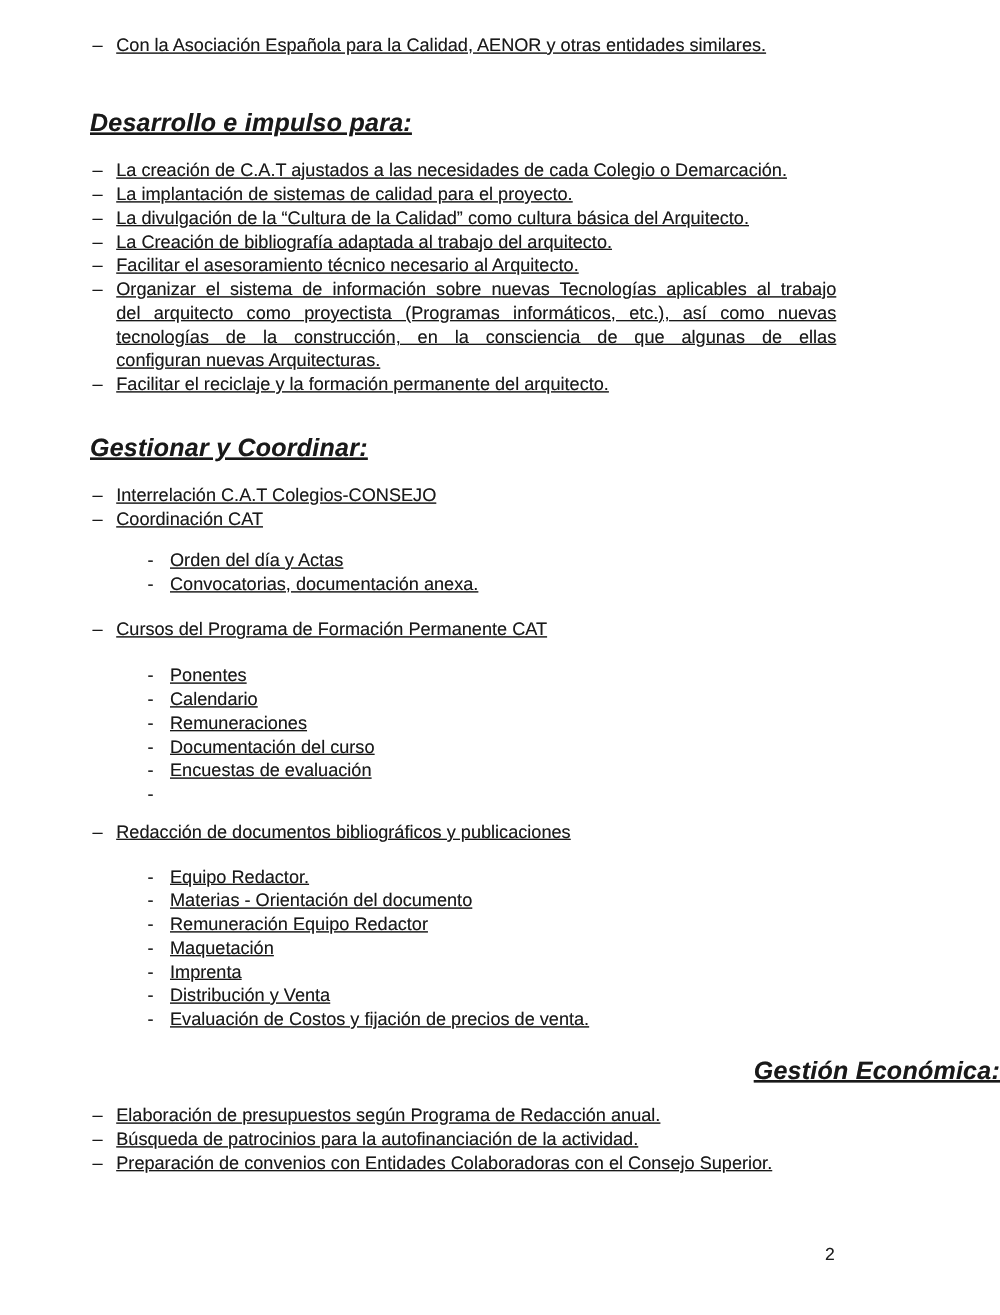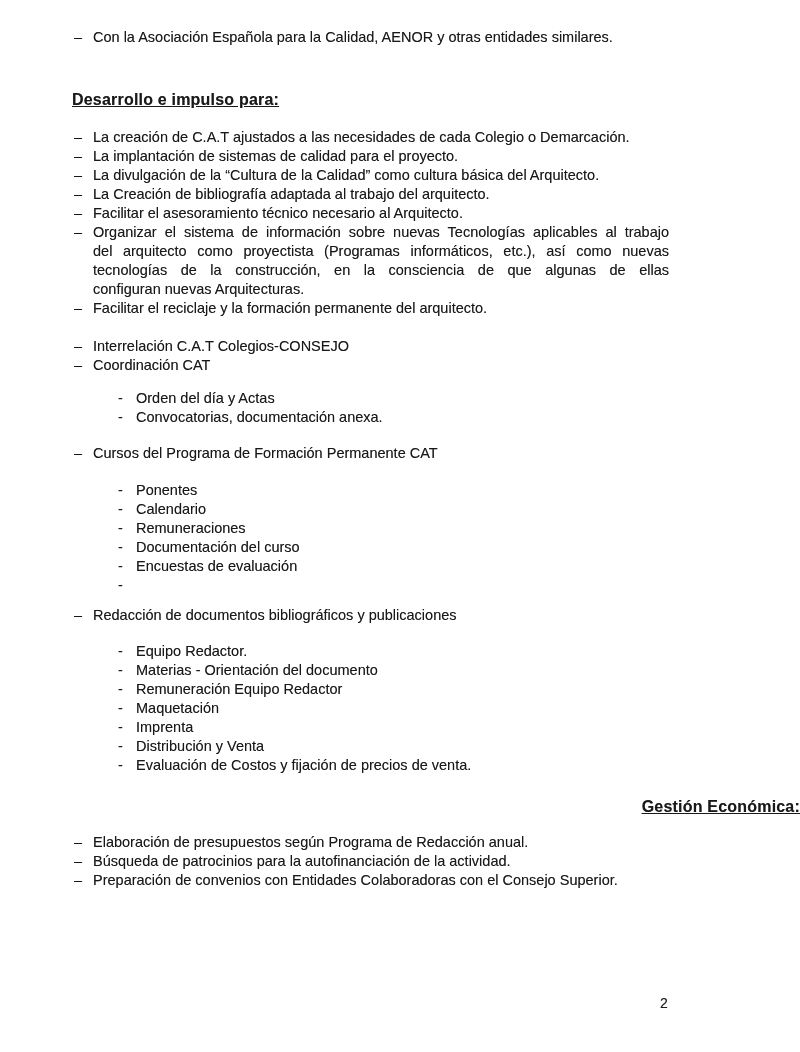--- a/index.html
+++ b/index.html
@@ -16,45 +16,46 @@
     overflow: hidden;
     font-family: "Liberation Sans", "DejaVu Sans", sans-serif;
     font-size: 14.5px;
     line-height: 19px;
     color: #191919;
     text-shadow: 0 0 0.4px rgba(20,20,20,0.45);
   }
 
   .heading {
     margin: 0 0 0 72px;
-    font-size: 16px;
+    font-size: 20px;
     font-weight: bold;
     text-decoration: underline;
     letter-spacing: 0.2px;
+    font-style: italic;
   }
   .h1 { margin-top: 43px; }
   .h2 { margin-top: 32px; }
   .h3 { margin-top: 22px; text-align: right; }
 
   .li {
     display: flex;
     align-items: flex-start;
     margin: 0;
   }
   .li.l1 { padding-left: 74px; }
   .li.l2 { padding-left: 118px; }
 
   .marker {
     flex: none;
     display: inline-block;
   }
   .li.l1 .marker { width: 19px; }
   .li.l2 .marker { width: 18px; }
 
-  .txt { flex: 1 1 auto; min-width: 0; }
+  .txt { flex: 1 1 auto; min-width: 0; text-decoration: underline; }
 
   
   .jwrap { width: 576px; flex: none; }
   .jline {
     width: 576px;
     text-align: justify;
     text-align-last: justify;
   }
   .jline.last {
     width: auto;
@@ -121,20 +122,21 @@
         <span class="jline" style="display:block">tecnologías de la construcción, en la consciencia de que algunas de ellas</span>
         <span class="jline last" style="display:block">configuran nuevas Arquitecturas.</span>
       </span>
     </div>
     <div class="li l1">
       <span class="marker">–</span>
       <span class="txt">Facilitar el reciclaje y la formación permanente del arquitecto.</span>
     </div>
   </div>
 
+  <div class="heading h2">Gestionar y Coordinar:</div>
 
   <div class="m-list2">
     <div class="li l1">
       <span class="marker">–</span>
       <span class="txt">Interrelación C.A.T Colegios-CONSEJO</span>
     </div>
     <div class="li l1">
       <span class="marker">–</span>
       <span class="txt jwrap">
         <span class="jline last" style="display:block">Coordinación CAT</span>

